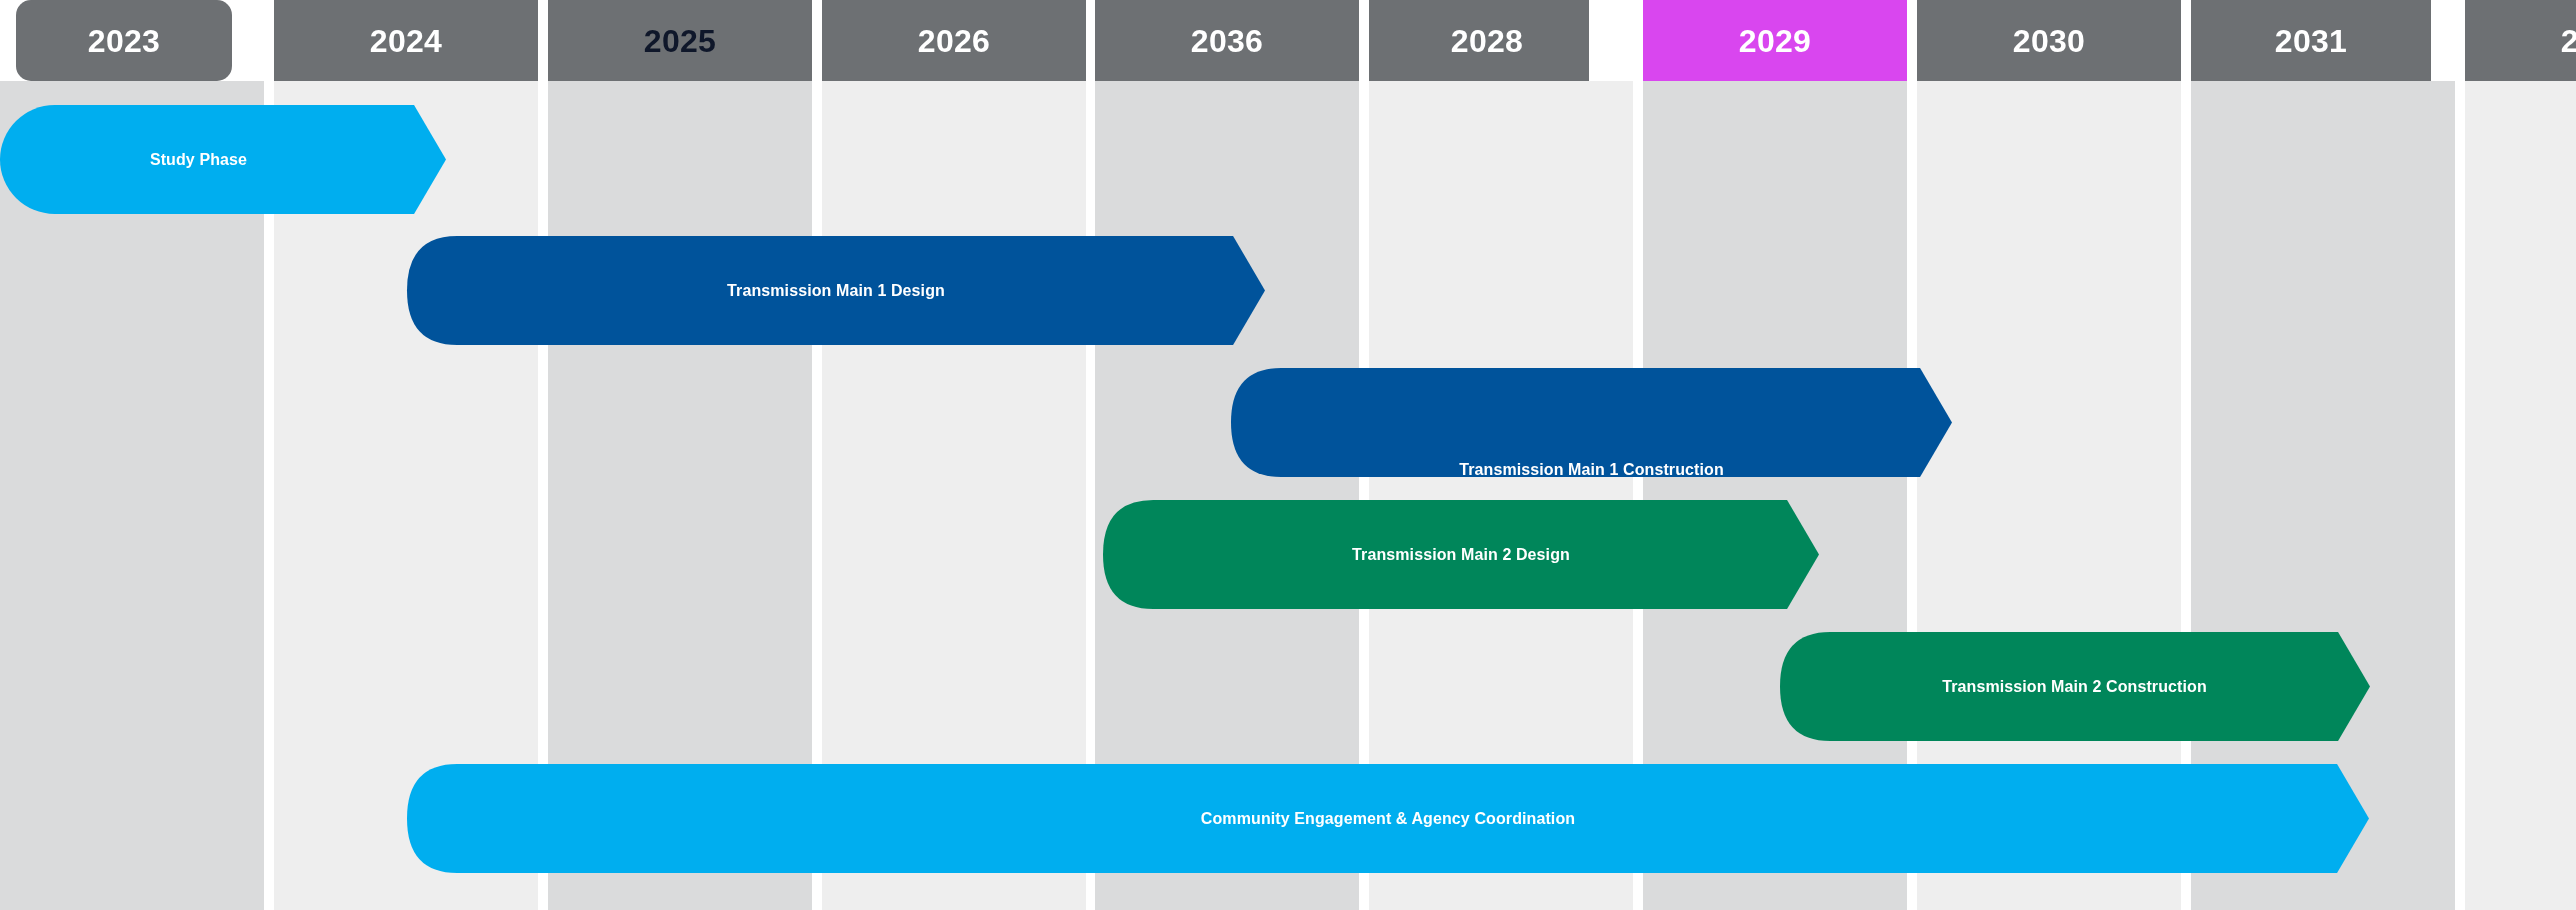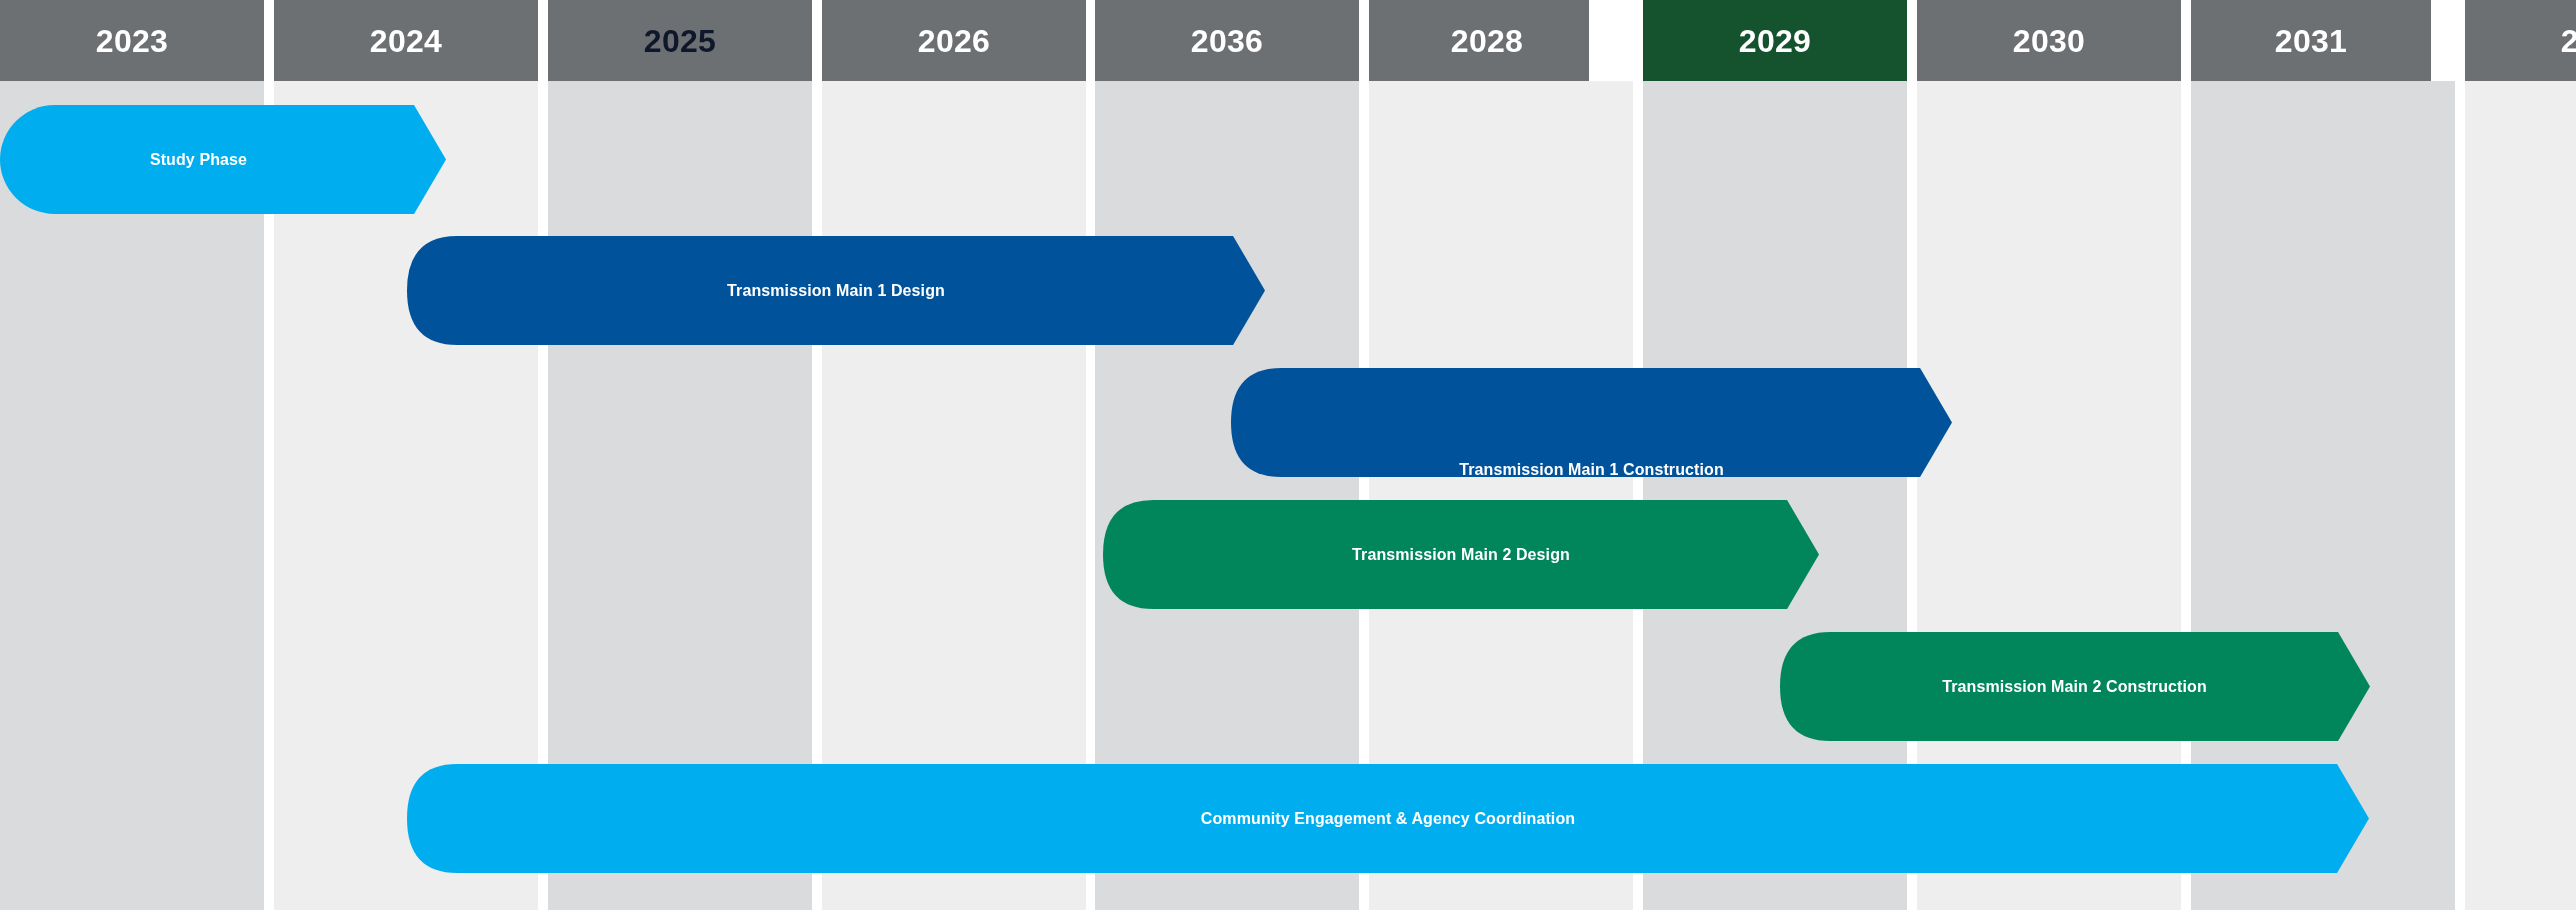--- a/index.html
+++ b/index.html
@@ -104,39 +104,39 @@
       <div class="column-band band-even" style="left: 822px; width: 264px;"></div>
       <div class="column-band band-odd" style="left: 1095px; width: 264px;"></div>
       <div class="column-band band-even" style="left: 1369px; width: 264px;"></div>
       <div class="column-band band-odd" style="left: 1643px; width: 264px;"></div>
       <div class="column-band band-even" style="left: 1917px; width: 264px;"></div>
       <div class="column-band band-odd" style="left: 2191px; width: 264px;"></div>
       <div class="column-band band-even" style="left: 2465px; width: 264px;"></div>
     </div>
 
   <div id="timeline-header">
-      <div class="year-cell" style="left: 0px; width: 264px; background: rgb(109, 112, 115); color: rgb(255, 255, 255);">
+      <div class="year-cell" style="left: 16px; width: 216px; background: rgb(109, 112, 115); color: rgb(255, 255, 255); border-radius: 15px;">
         <span>2023</span>
       </div>
       <div class="year-cell" style="left: 274px; width: 264px; background: rgb(109, 112, 115); color: rgb(255, 255, 255);">
         <span>2024</span>
       </div>
       <div class="year-cell" style="left: 548px; width: 264px; background: rgb(109, 112, 115); color: #0f172a;">
         <span>2025</span>
       </div>
       <div class="year-cell" style="left: 822px; width: 264px; background: rgb(109, 112, 115); color: rgb(255, 255, 255);">
         <span>2026</span>
       </div>
       <div class="year-cell" style="left: 1095px; width: 264px; background: rgb(109, 112, 115); color: rgb(255, 255, 255);">
         <span>2036</span>
       </div>
       <div class="year-cell" style="left: 1369px; width: 220px; background: rgb(109, 112, 115); color: rgb(255, 255, 255); padding-left: 16px;">
         <span>2028</span>
       </div>
-      <div class="year-cell" style="left: 1643px; width: 264px; background: #14532d; color: rgb(255, 255, 255);">
+      <div class="year-cell" style="left: 1643px; width: 264px; background: #d946ef; color: rgb(255, 255, 255);">
         <span>2029</span>
       </div>
       <div class="year-cell" style="left: 1917px; width: 264px; background: rgb(109, 112, 115); color: rgb(255, 255, 255);">
         <span>2030</span>
       </div>
       <div class="year-cell" style="left: 2191px; width: 240px; background: rgb(109, 112, 115); color: rgb(255, 255, 255);">
         <span>2031</span>
       </div>
       <div class="year-cell" style="left: 2465px; width: 264px; background: rgb(109, 112, 115); color: rgb(255, 255, 255);">
         <span>2032</span>

